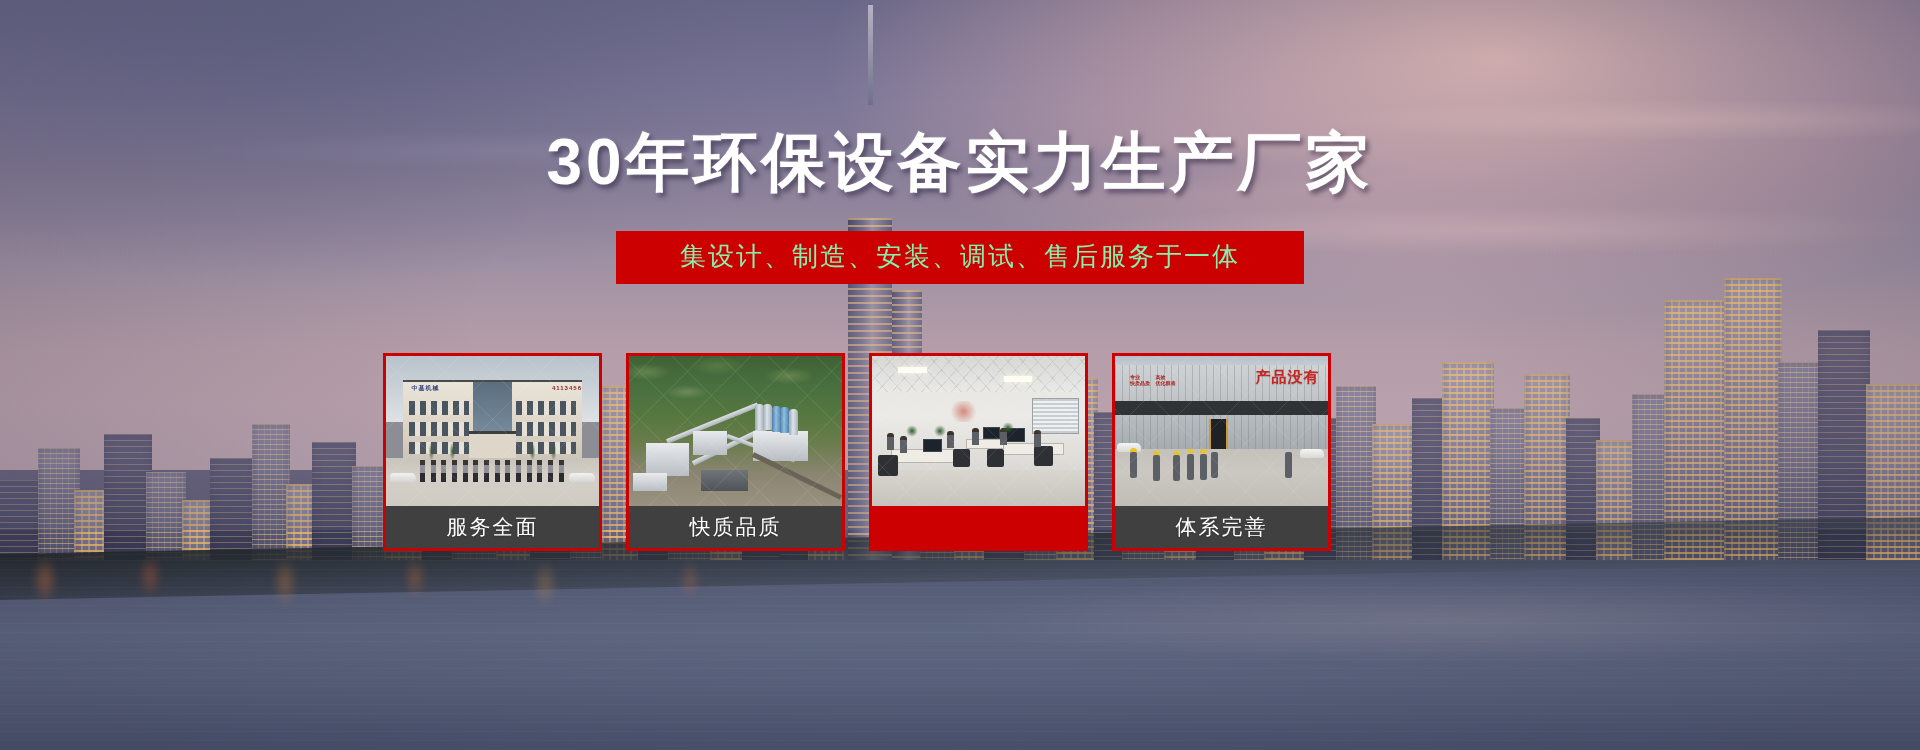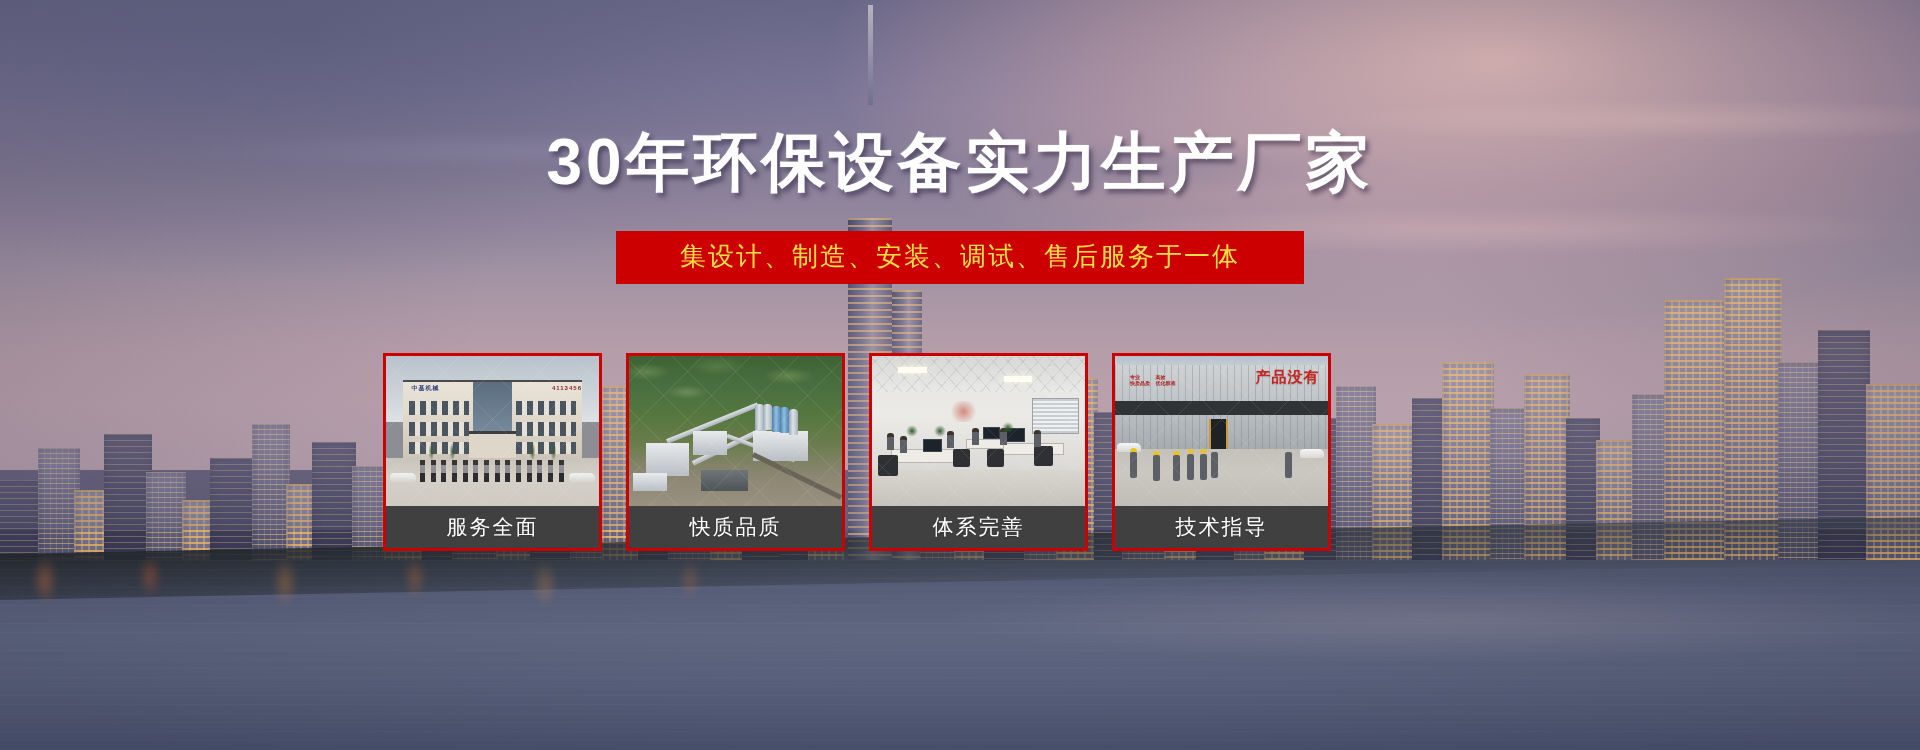--- a/index.html
+++ b/index.html
@@ -155,21 +155,21 @@
     text-shadow:3px 4px 5px rgba(40,30,60,.55), 0 0 2px rgba(255,255,255,.4);
     white-space:nowrap;
   }
 
   .subtitle-wrap {
     position:absolute; left:0; top:231px; width:1920px;
     display:flex; justify-content:center;
   }
   .subtitle {
     background:#cc0000;
-    color:#fde047;
+    color:#86efac;
     font-size:26px; font-weight:500;
     letter-spacing:2px;
     padding:11px 64px 13px;
     white-space:nowrap;
     line-height:1.1;
   }
 
   
   .cards {
     position:absolute; left:383px; top:353px;
@@ -480,21 +480,20 @@
           <div class="p3-person" style="left:13%; top:53%;"></div>
           <div class="p3-person" style="left:35%; top:50%;"></div>
           <div class="p3-person" style="left:47%; top:48%;"></div>
           <div class="p3-person" style="left:60%; top:48%;"></div>
           <div class="p3-person" style="left:76%; top:49%;"></div>
           <div class="p3-plant" style="left:16%; top:46%;"></div>
           <div class="p3-plant" style="left:29%; top:46%;"></div>
           <div class="p3-plant" style="left:61%; top:44%;"></div>
           <div class="wm"></div>
         </div>
-        <div class="card-label">体系完善</div>
       </div>
 
       <div class="card">
         <div class="card-photo">
           <div class="p4-sky"></div>
           <div class="p4-fac"></div>
           <div class="p4-band"></div>
           <div class="p4-bigtext">产品没有</div>
           <div class="p4-slog" style="left:7%;  top:12%;">专业<br>快质品质</div>
           <div class="p4-slog" style="left:19%; top:12%;">高效<br>优化群准</div>
@@ -509,18 +508,18 @@
           <div class="p4-worker" style="left:27%; top:66%;"></div>
           <div class="p4-helmet" style="left:27%; top:63%;"></div>
           <div class="p4-worker" style="left:34%; top:65%;"></div>
           <div class="p4-helmet" style="left:34%; top:62%;"></div>
           <div class="p4-worker" style="left:40%; top:65%;"></div>
           <div class="p4-helmet" style="left:40%; top:62%;"></div>
           <div class="p4-worker" style="left:45%; top:64%;"></div>
           <div class="p4-worker" style="left:80%; top:64%;"></div>
           <div class="wm"></div>
         </div>
-        <div class="card-label">技术指导</div>
+        <div class="card-label">体系完善</div>
       </div>
 
     </div>
   </div>
 </div>
 
 </body></html>

